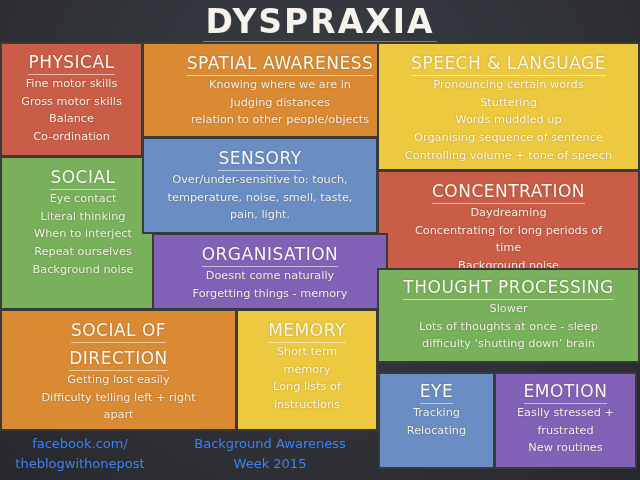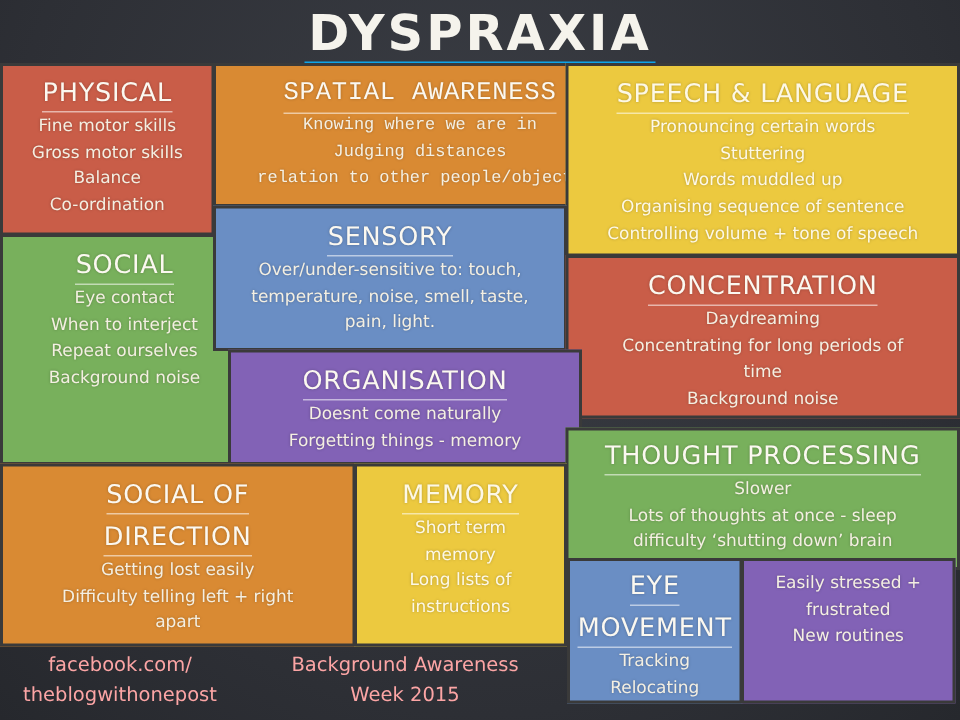--- a/index.html
+++ b/index.html
@@ -17,56 +17,57 @@
     line-height:1.35;border-bottom:1px solid rgba(255,255,255,0.55);color:#fbf8f0;}
   .panel .h2b{margin-top:4px;}
   .panel p{margin:0;font-size:11.3px;line-height:1.57;color:#f4efe2;white-space:nowrap;}
   .red{background:#c95d48;}
   .orange{background:#d98a33;}
   .yellow{background:#ecc93f;}
   .yellow p,.yellow h2{color:#fdf8e6;}
   .green{background:#78b05c;}
   .blue{background:#6a8ec4;}
   .purple{background:#8262b6;}
-  .footer{position:absolute;font-size:13px;color:#fca5a5;text-align:center;line-height:1.55;}
+  .footer{position:absolute;font-size:13px;color:#3b82f6;text-align:center;line-height:1.55;}
 </style>
 </head>
 <body>
 
 <div class="board"></div>
 
 <div class="title"><span>DYSPRAXIA</span></div>
 
 <div class="panel red" style="left:0;top:42px;width:143px;height:115px;padding-top:7px;">
   <h2>PHYSICAL</h2>
   <p>Fine motor skills</p>
   <p>Gross motor skills</p>
   <p>Balance</p>
   <p>Co-ordination</p>
 </div>
 
-<div class="panel orange" style="left:142px;top:42px;width:276px;height:96px;padding-top:8px;font-family:Liberation Mono, monospace;">
+<div class="panel orange" style="left:142px;top:42px;width:276px;height:96px;padding-top:8px;">
   <h2>SPATIAL AWARENESS</h2>
   <p>Knowing where we are in</p>
   <p>Judging distances</p>
   <p>relation to other people/objects</p>
 </div>
 
 <div class="panel yellow" style="left:377px;top:42px;width:263px;height:129px;padding-top:8px;">
   <h2>SPEECH &amp; LANGUAGE</h2>
   <p>Pronouncing certain words</p>
   <p>Stuttering</p>
   <p>Words muddled up</p>
   <p>Organising sequence of sentence</p>
   <p>Controlling volume + tone of speech</p>
 </div>
 
 <div class="panel green" style="left:0;top:156px;width:166px;height:154px;padding-top:8px;">
   <h2>SOCIAL</h2>
   <p>Eye contact</p>
+  <p>Literal thinking</p>
   <p>When to interject</p>
   <p>Repeat ourselves</p>
   <p>Background noise</p>
 </div>
 
 <div class="panel blue" style="left:142px;top:137px;width:236px;height:97px;padding-top:8px;">
   <h2>SENSORY</h2>
   <p>Over/under-sensitive to: touch,</p>
   <p>temperature, noise, smell, taste,</p>
   <p>pain, light.</p>
@@ -79,21 +80,21 @@
   <p>time</p>
   <p>Background noise</p>
 </div>
 
 <div class="panel purple" style="left:152px;top:233px;width:236px;height:77px;padding-top:8px;">
   <h2>ORGANISATION</h2>
   <p>Doesnt come naturally</p>
   <p>Forgetting things - memory</p>
 </div>
 
-<div class="panel green" style="left:377px;top:285px;width:263px;height:95px;padding-top:6px;">
+<div class="panel green" style="left:377px;top:268px;width:263px;height:95px;padding-top:6px;">
   <h2>THOUGHT PROCESSING</h2>
   <p>Slower</p>
   <p>Lots of thoughts at once - sleep</p>
   <p>difficulty ‘shutting down’ brain</p>
 </div>
 
 <div class="panel orange" style="left:0;top:309px;width:237px;height:122px;padding-top:8px;">
   <h2>SOCIAL OF</h2>
   <h2 class="h2b">DIRECTION</h2>
   <p>Getting lost easily</p>
@@ -104,26 +105,26 @@
 <div class="panel yellow" style="left:236px;top:309px;width:142px;height:122px;padding-top:8px;">
   <h2>MEMORY</h2>
   <p>Short term</p>
   <p>memory</p>
   <p>Long lists of</p>
   <p>instructions</p>
 </div>
 
 <div class="panel blue" style="left:378px;top:372px;width:117px;height:97px;padding-top:6px;">
   <h2>EYE</h2>
-  <h2 class="h2b">MOVEMENT</h2>
   <p>Tracking</p>
   <p>Relocating</p>
 </div>
 
 <div class="panel purple" style="left:494px;top:372px;width:143px;height:97px;padding-top:6px;">
+  <h2>EMOTION</h2>
   <p>Easily stressed +</p>
   <p>frustrated</p>
   <p>New routines</p>
 </div>
 
 <div class="footer" style="left:0;top:434px;width:160px;">
   <div>facebook.com/</div>
   <div>theblogwithonepost</div>
 </div>
 <div class="footer" style="left:180px;top:434px;width:180px;">

